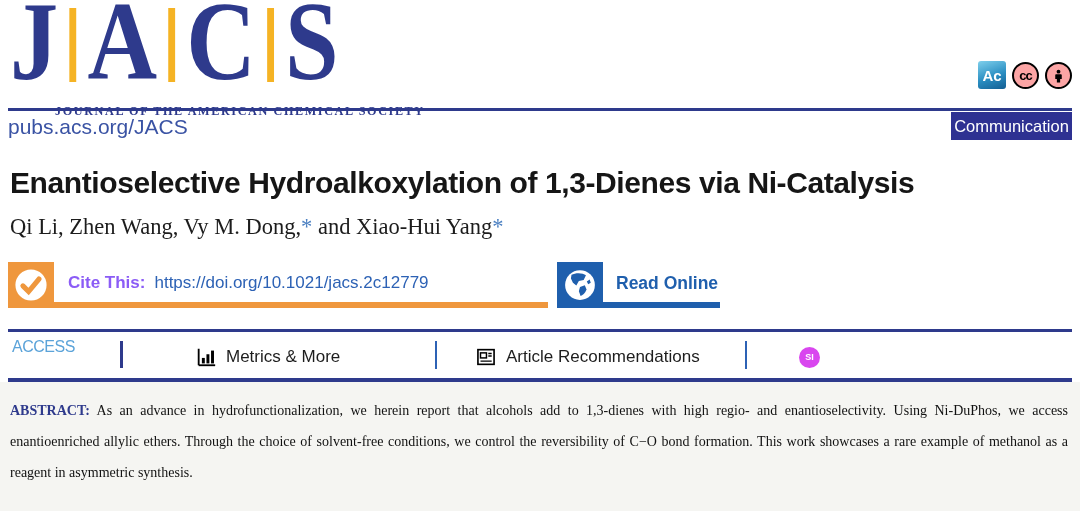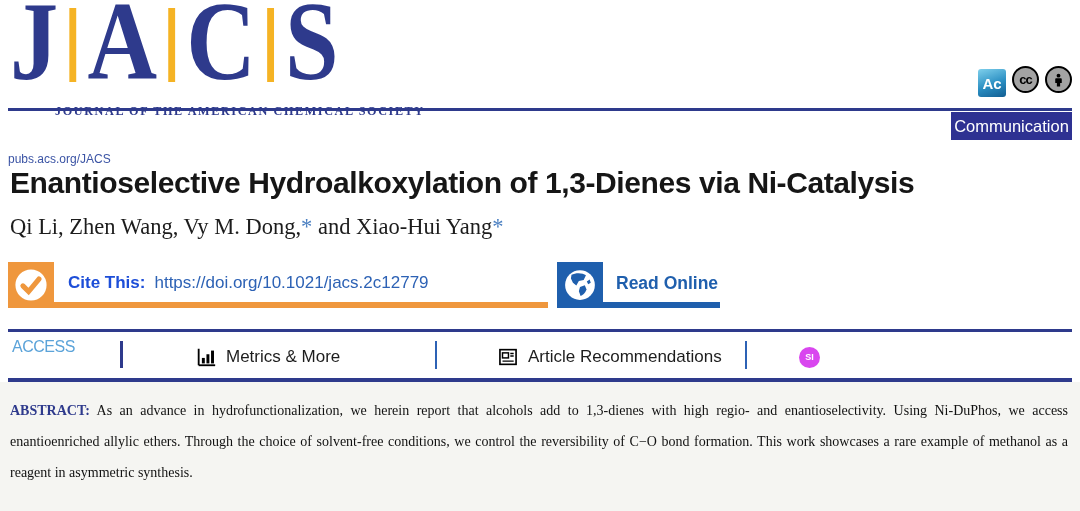--- a/index.html
+++ b/index.html
@@ -13,44 +13,44 @@
         font-size:112px;line-height:76px;}
   .gold-bar{width:8px;height:74px;background:#f5b324;margin:5px 13px 0 13px;}
   #logo-tagline{position:absolute;left:55px;top:84px;font-family:"Liberation Serif",serif;
         font-weight:bold;font-size:12.2px;letter-spacing:1.6px;color:#2e3a8c;white-space:nowrap;margin-top:20px;}
 
   
   #top-icons{position:absolute;right:8px;top:61px;display:flex;gap:6px;align-items:center;}
   .ac-badge{width:28px;height:28px;border-radius:3px;
         background:linear-gradient(160deg,#7fd0ec 0%,#2a8ec2 55%,#135e92 100%);
         color:#fff;font-weight:bold;font-size:15px;display:flex;align-items:center;
-        justify-content:center;font-family:"Liberation Sans",sans-serif;margin-top:8px;}
+        justify-content:center;font-family:"Liberation Sans",sans-serif;}
   .cc-circle{width:23px;height:23px;border:2.6px solid #000;border-radius:50%;
-        display:flex;align-items:center;justify-content:center;background:#a3a3a3;}
+        display:flex;align-items:center;justify-content:center;background:#fca5a5;}
   .cc-circle span{font-weight:bold;font-size:13px;letter-spacing:-1px;color:#000;line-height:1;}
 
   
   #rule-top{position:absolute;left:8px;right:8px;top:108px;height:3px;background:#2e3a8c;}
-  #pubs-link{position:absolute;left:8px;top:115px;font-size:12px;color:#3a53a4;text-decoration:none;margin-top:37px;}
+  #pubs-link{position:absolute;left:8px;top:115px;font-size:21px;color:#3a53a4;text-decoration:none;}
   #comm-badge{position:absolute;right:8px;top:112px;width:121px;height:28px;background:#2e3192;
         color:#fff;font-size:16.5px;display:flex;align-items:center;justify-content:center;}
 
   
   #title{position:absolute;left:10px;top:166px;font-size:30px;font-weight:bold;color:#161616;
         letter-spacing:-0.4px;white-space:nowrap;}
   #authors{position:absolute;left:10px;top:214px;font-family:"Liberation Serif",serif;
         font-size:22.5px;color:#1c1c1c;}
   .author-asterisk{color:#4a7fc1;}
 
   
   #cite-underline{position:absolute;left:8px;top:302px;width:540px;height:6px;background:#ef973d;}
   #cite-badge{position:absolute;left:8px;top:262px;width:46px;height:46px;background:#ef973d;
         display:flex;align-items:center;justify-content:center;z-index:2;}
   #cite-text{position:absolute;left:68px;top:262px;height:42px;display:flex;align-items:center;gap:9px;}
-  #cite-label{font-size:17px;font-weight:bold;color:#1d4ed8;}
+  #cite-label{font-size:17px;font-weight:bold;color:#8b5cf6;}
   #doi-link{font-size:17px;color:#2d62b5;text-decoration:none;}
   #read-square{position:absolute;left:557px;top:262px;width:46px;height:46px;background:#1f5fad;
         display:flex;align-items:center;justify-content:center;}
   #read-underline{position:absolute;left:603px;top:302px;width:117px;height:6px;background:#1f5fad;}
   #read-label{position:absolute;left:616px;top:262px;height:42px;display:flex;align-items:center;
         font-size:17.5px;font-weight:bold;color:#1f5fad;}
 
   
   #access-rule-top{position:absolute;left:8px;right:8px;top:329px;height:2.5px;background:#2e3a8c;}
   #access-rule-bottom{position:absolute;left:8px;right:8px;top:378px;height:3.5px;background:#2e3a8c;}
@@ -137,21 +137,21 @@
       <path d="M4 21 H22" stroke="#000" stroke-width="2" fill="none"></path>
       <rect x="7.5" y="13" width="3.2" height="6" fill="#000"></rect>
       <rect x="12.5" y="9" width="3.2" height="10" fill="#000"></rect>
       <rect x="17.5" y="5" width="3.2" height="14" fill="#000"></rect>
     </svg>
     <span class="label">Metrics &amp; More</span>
   </div>
 
   <div class="v-divider" style="left:435px;"></div>
 
-  <div class="access-item" style="left:497px;">
+  <div class="access-item" style="left:475px;">
     <svg width="22" height="22" viewBox="0 0 24 24">
       <rect x="3.2" y="4" width="17.6" height="16" fill="none" stroke="#000" stroke-width="1.8"></rect>
       <rect x="6" y="7.5" width="6.5" height="5.5" fill="none" stroke="#000" stroke-width="1.6"></rect>
       <path d="M14.5 8.2 H18.2 M14.5 11 H18.2 M6 16.5 H18.2" stroke="#000" stroke-width="1.6" fill="none"></path>
     </svg>
     <span class="label">Article Recommendations</span>
   </div>
 
   <div class="v-divider" style="left:745px;"></div>
 

